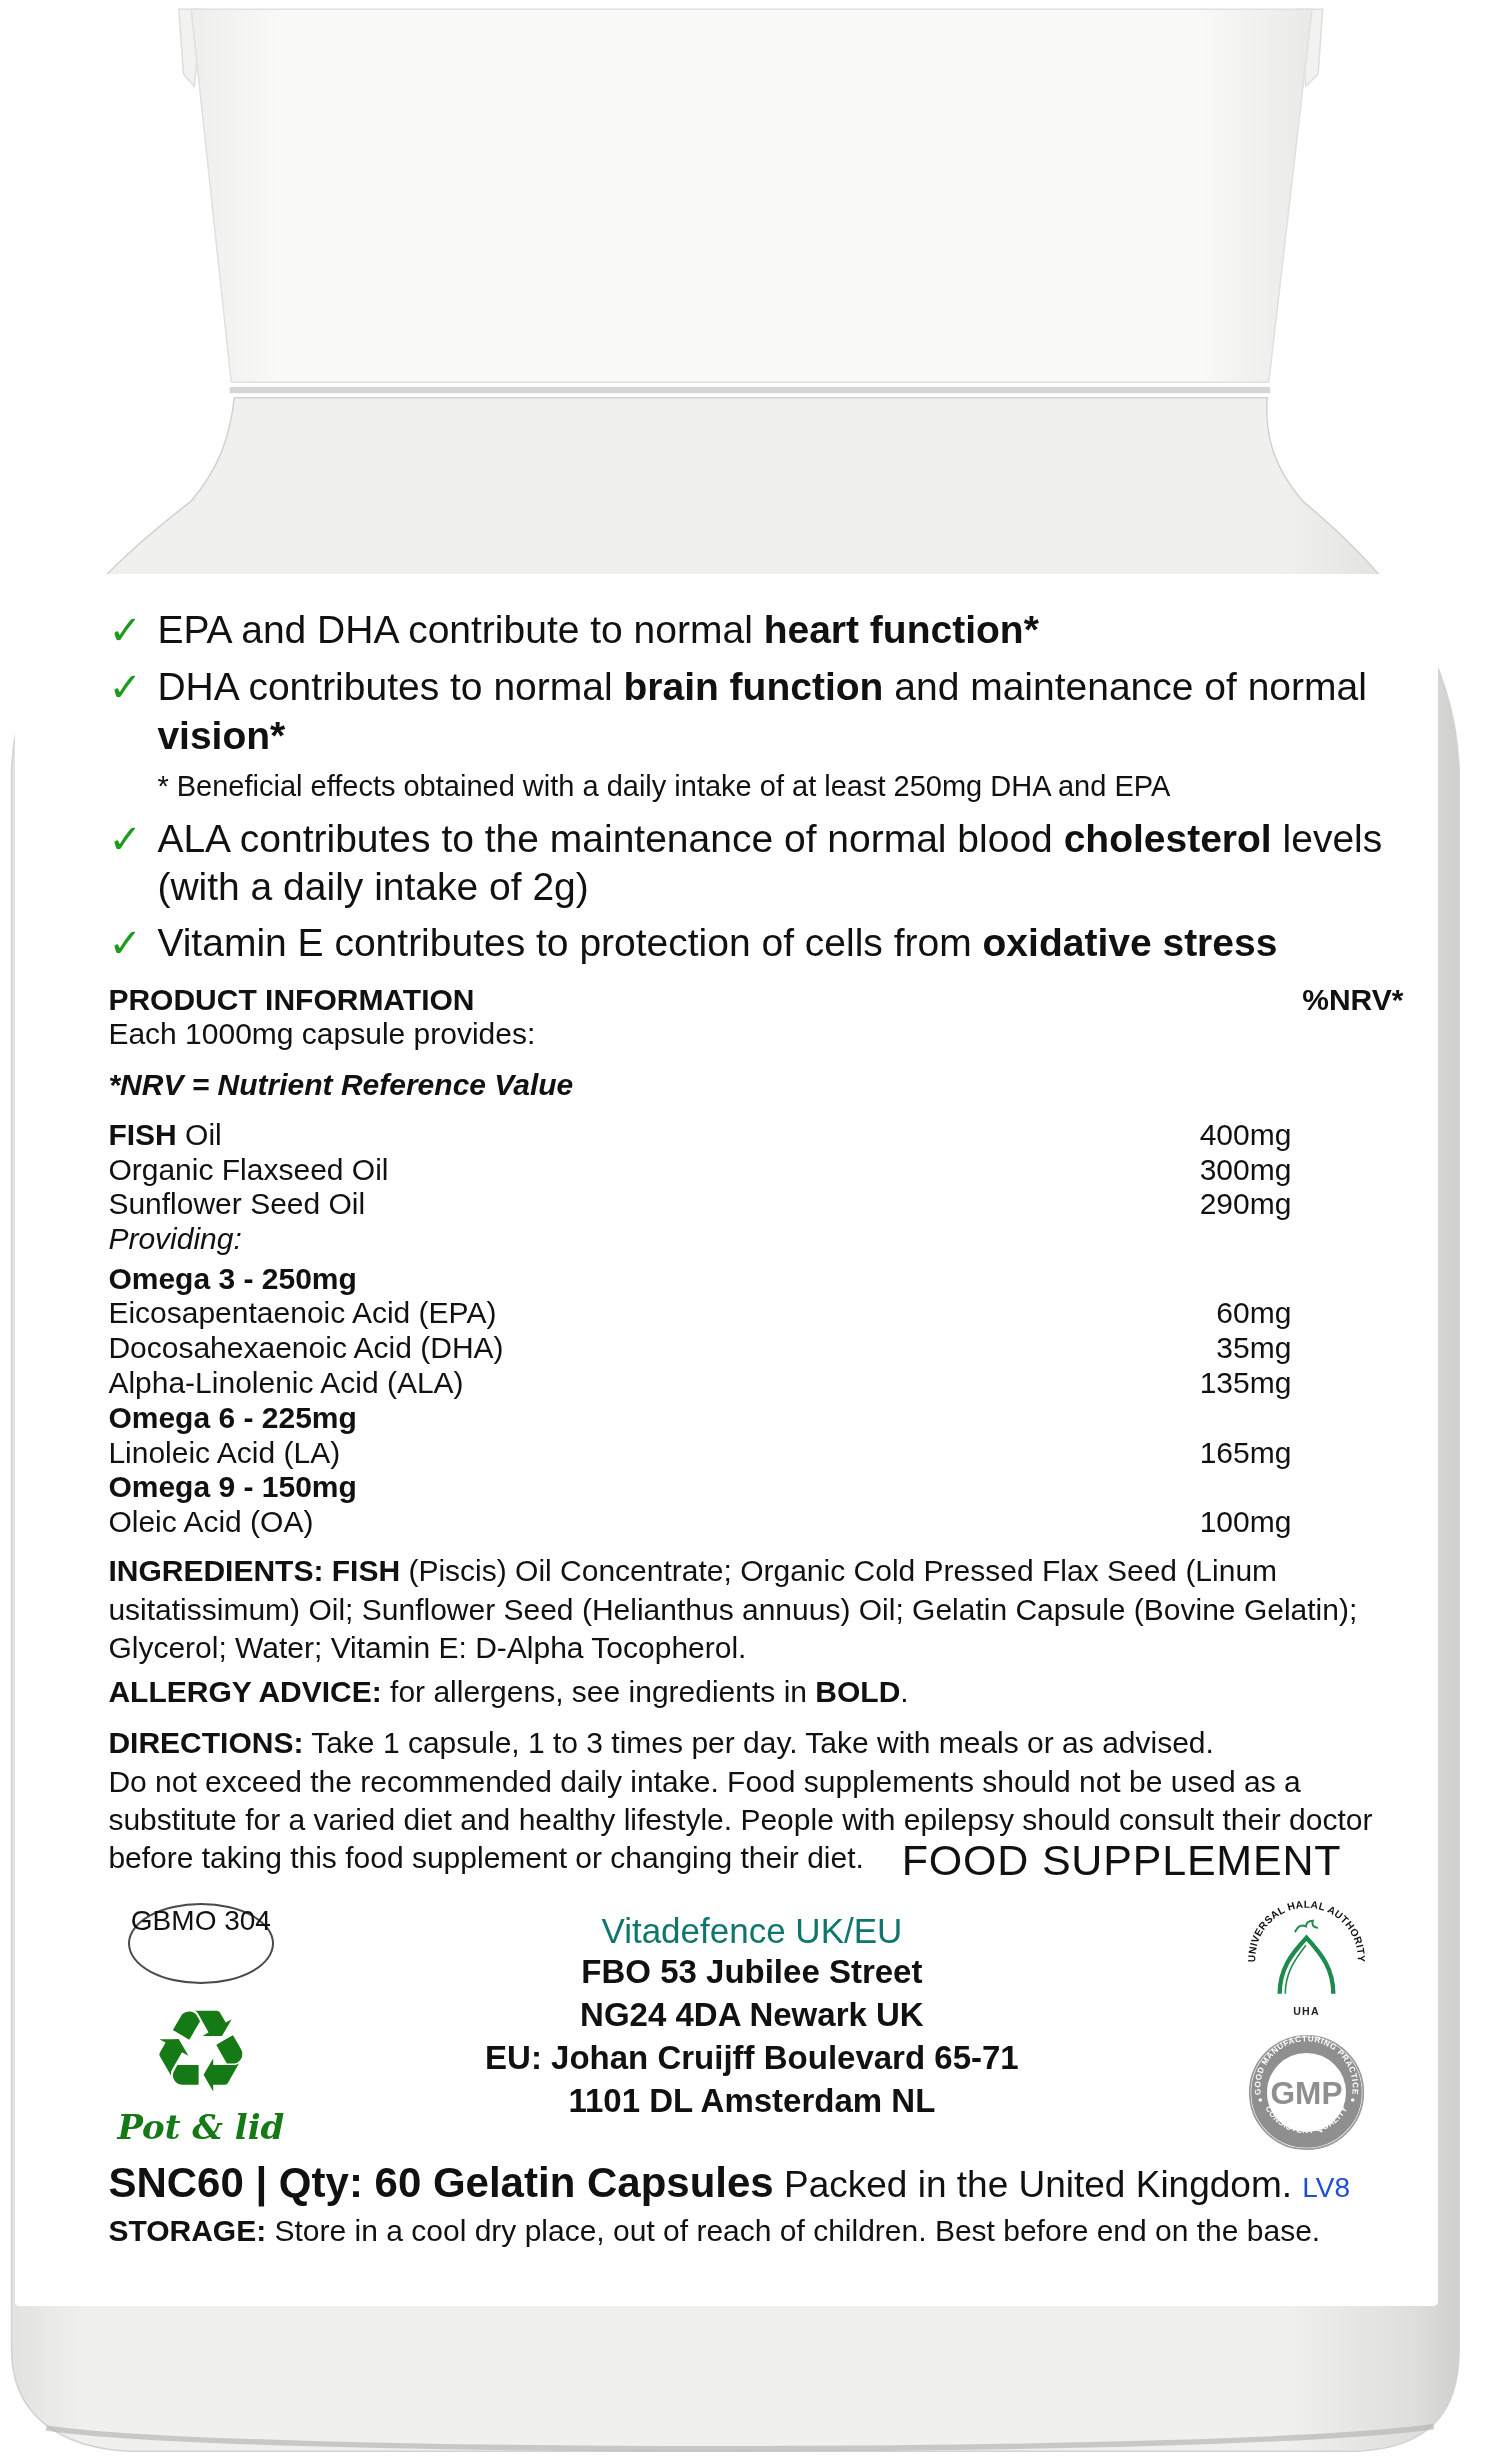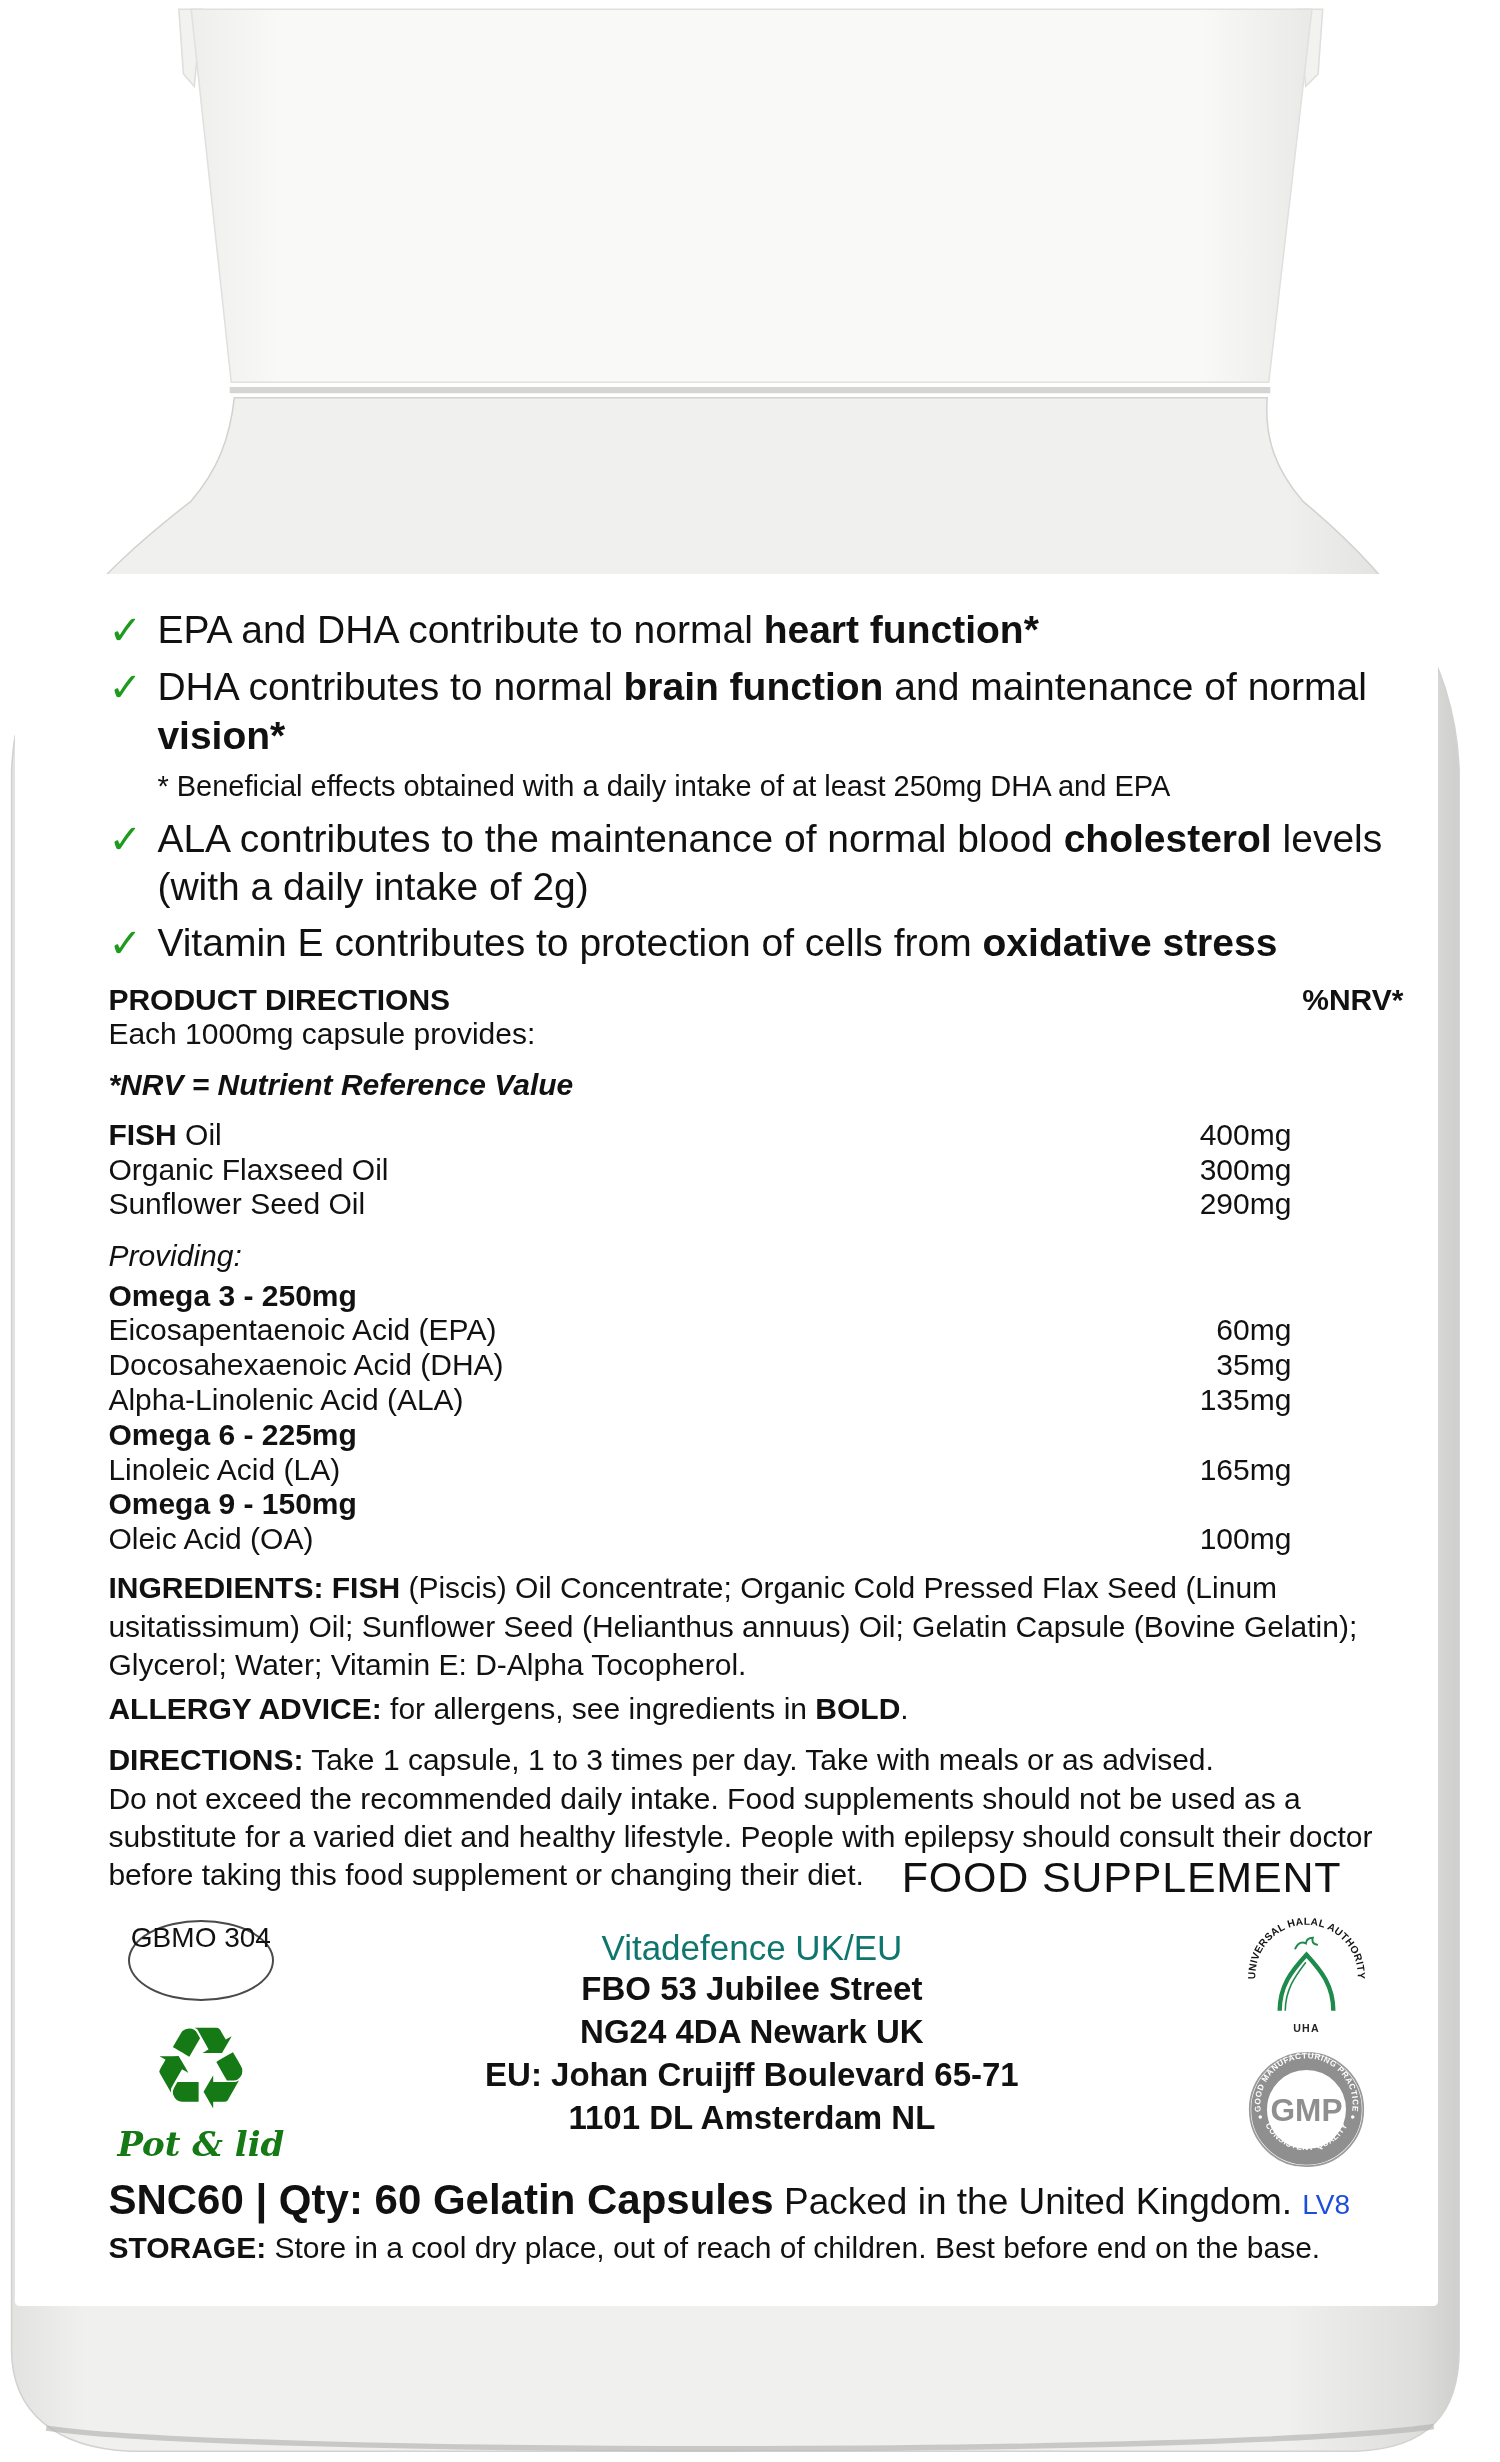--- a/index.html
+++ b/index.html
@@ -22,21 +22,21 @@
   .footnote{font-size:29px;line-height:1.3;margin:0 0 9.3px 49px;}
 
   
   .pi{font-size:30px;line-height:1.16;margin-top:14px;}
   .pi-row{display:flex;align-items:baseline;}
   .pi-name{flex:1;}
   .pi-val{width:324px;text-align:right;}
   .pi-nrv{width:112px;text-align:right;}
   .pi-bold{font-weight:bold;}
   .pi-note{font-weight:bold;font-style:italic;margin:15.4px 0;}
-  .pi-providing{font-style:italic;margin-top:17px;margin-bottom:4.6px;}
+  .pi-providing{font-style:italic;margin-bottom:4.6px;}
 
   
   .para{font-size:30px;line-height:1.28;margin-top:12.3px;}
   .para.tight{margin-top:6px;}
 
   .food-sup{font-size:43px;letter-spacing:0.8px;text-align:right;
             padding-right:62px;margin-top:-42px;white-space:nowrap;}
 
   
   .footer{display:flex;margin-top:14px;align-items:flex-start;}
@@ -123,21 +123,21 @@
         <span class="txt"><span>ALA contributes to the maintenance of normal blood </span><span class="b">cholesterol</span><span> levels (with a daily intake of 2g)</span></span>
       </div>
       <div class="claim">
         <span class="check">✓</span>
         <span class="txt"><span>Vitamin E contributes to protection of cells from </span><span class="b">oxidative stress</span></span>
       </div>
     </div>
 
     <div class="pi">
       <div class="pi-row">
-        <span class="pi-name pi-bold">PRODUCT DIRECTIONS</span>
+        <span class="pi-name pi-bold">PRODUCT INFORMATION</span>
         <span class="pi-val"></span>
         <span class="pi-nrv pi-bold">%NRV*</span>
       </div>
       <div class="pi-row">
         <span class="pi-name">Each 1000mg capsule provides:</span>
       </div>
       <div class="pi-note">*NRV = Nutrient Reference Value</div>
       <div class="pi-row">
         <span class="pi-name"><span class="b">FISH</span><span> Oil</span></span>
         <span class="pi-val">400mg</span>

